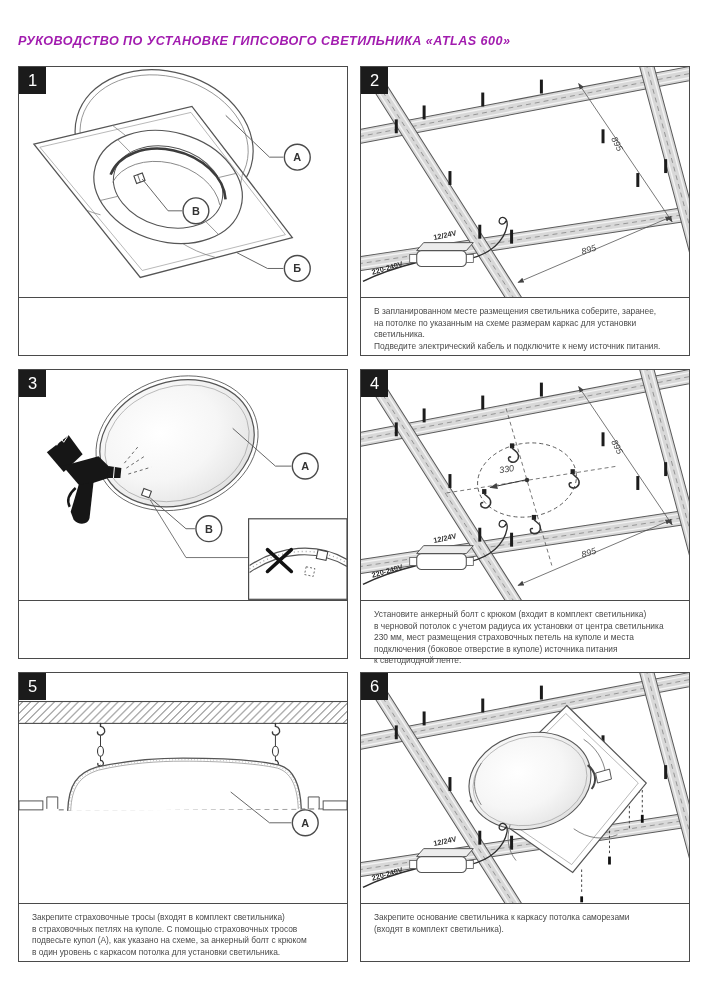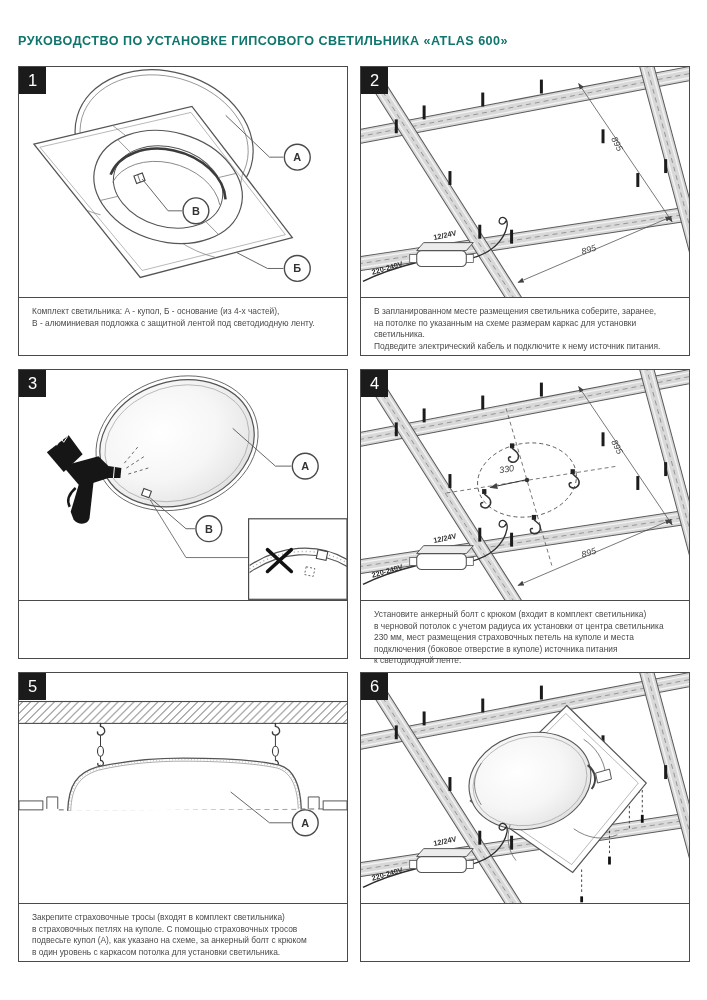--- a/index.html
+++ b/index.html
@@ -1,17 +1,17 @@
 <!DOCTYPE html>
 <html><head>
 <meta charset="utf-8">
 <style>
   html,body{margin:0;padding:0;background:#ffffff;}
   body{width:707px;height:1000px;position:relative;font-family:"Liberation Sans",sans-serif;overflow:hidden;}
-  .title{position:absolute;left:18px;top:34px;font-size:12.6px;font-weight:600;letter-spacing:.45px;color:#0f766e;}
+  .title{position:absolute;left:18px;top:34px;font-size:12.6px;font-weight:600;letter-spacing:.45px;color:#a21caf;font-style:italic;}
   .panel{position:absolute;width:330px;height:290px;border:1.2px solid #4a4a4a;box-sizing:border-box;background:#fff;}
   .p1{left:18px;top:66px}.p2{left:360px;top:66px}
   .p3{left:18px;top:369px}.p4{left:360px;top:369px}
   .p5{left:18px;top:672px}.p6{left:360px;top:672px}
   .fig{position:relative;height:230px;border-bottom:1.2px solid #4a4a4a;overflow:hidden;}
   .fig svg{display:block;width:100%;height:100%;}
   .badge{position:absolute;left:0;top:0;width:27px;height:27px;background:#1b1b1b;color:#fff;
          font-size:16.5px;font-weight:400;display:flex;align-items:center;justify-content:center;z-index:5;}
   .cap{padding:8px 6px 0 13px;font-size:8.4px;line-height:1.38;color:#4a4a4a;white-space:pre-line;}
   text{font-family:"Liberation Sans",sans-serif;}
@@ -125,22 +125,20 @@
         <circle cx="178" cy="144" r="13" fill="#fff" stroke="#4a4a4a" stroke-width="1.4"></circle>
         <text x="178" y="148" class="co">В</text>
       </g>
       <g>
         <polyline points="219,186 250,202 266,202" fill="none" stroke="#555" stroke-width="0.9"></polyline>
         <circle cx="280" cy="202" r="13" fill="#fff" stroke="#4a4a4a" stroke-width="1.4"></circle>
         <text x="280" y="206" class="co">Б</text>
       </g>
     </svg>
   </div>
-  <div class="cap">Комплект светильника: А - купол, Б - основание (из 4-х частей),
-В - алюминиевая подложка с защитной лентой под светодиодную ленту.</div>
 </div>
 
 <div class="panel p2">
   <div class="badge">2</div>
   <div class="fig">
     <svg viewBox="0 0 330 230">
       <use href="#grid"></use>
       <g>
         <line x1="219" y1="16" x2="313" y2="155" stroke="#555" stroke-width="0.8" marker-start="url(#arr)" marker-end="url(#arr)"></line>
         <text transform="translate(255,78) rotate(62)" class="dim">895</text>
@@ -320,13 +318,15 @@
           <line x1="250" y1="184" x2="250" y2="192"></line>
           <line x1="283" y1="142" x2="283" y2="150"></line>
         </g>
       </g>
       <use href="#psu"></use>
       <text transform="translate(85,171) rotate(-12)" class="psu-label">12/24V</text>
       <text transform="translate(27,204) rotate(-16)" class="psu-label">220-240V</text>
     </svg>
   </div>
   <div class="badge">6</div>
+  <div class="cap">Закрепите основание светильника к каркасу потолка саморезами
+(входят в комплект светильника).</div>
 </div>
 
 </body></html>

